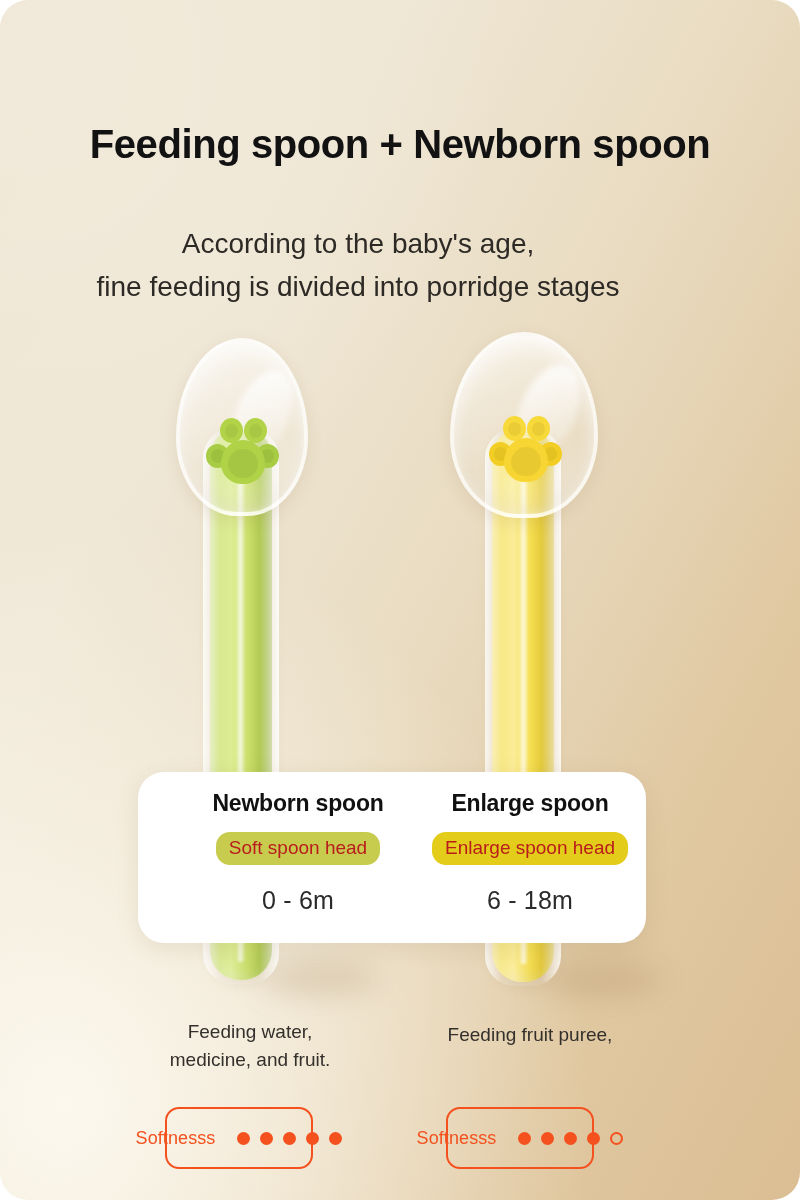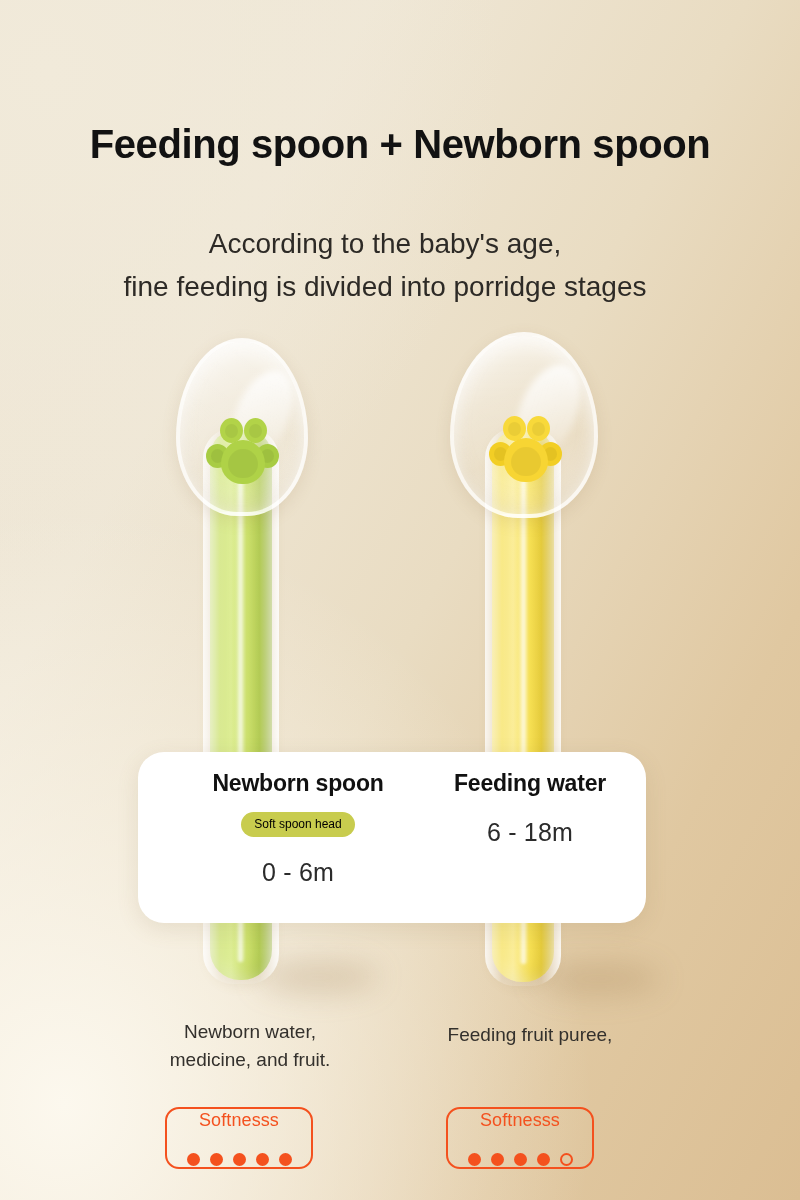--- a/index.html
+++ b/index.html
@@ -11,36 +11,36 @@
   }
 
   #page {
     position:relative;
     width:800px; height:1200px;
     background:
       radial-gradient(120% 90% at 8% 92%, #FCF8EE 0%, rgba(252,248,238,0) 55%),
       radial-gradient(110% 80% at 6% 6%, #F1EADA 0%, rgba(241,234,218,0) 52%),
       linear-gradient(118deg, #EEE6D5 0%, #EFE7D6 26%, #E9DCC2 52%, #E0C8A1 78%, #DBBE93 100%);
     overflow:hidden;
+    border-radius:28px;
   }
 
   
   .headline {
     position:absolute; top:122px; left:0; width:800px;
     text-align:center;
     font-size:40px; font-weight:bold; color:#121212;
     letter-spacing:-0.4px;
     white-space:nowrap;
   }
   .subtitle {
     position:absolute; top:222px; left:0; width:716px;
     text-align:center;
     font-size:28px; color:#2d2a26;
     line-height:43px;
-    margin-left:27px;
   }
 
   
   .spoon { position:absolute; }
 
   .shadow-blob {
     position:absolute;
     border-radius:50%;
     filter:blur(14px);
     background:rgba(150,116,70,0.22);
@@ -100,41 +100,41 @@
   }
   .pad-inner {
     position:absolute; left:16%; top:20%; width:68%; height:66%;
     border-radius:50% 50% 46% 46% / 52% 52% 48% 48%;
     background:rgba(0,0,0,0.055);
   }
 
   
   #card {
     position:absolute;
-    left:138px; top:752px; width:508px; height:171px;
+    left:138px; top:772px; width:508px; height:171px;
     background:#ffffff;
     border-radius:26px;
     box-shadow:0 6px 22px rgba(140,110,70,0.14);
     display:flex;
     padding-left:44px;
   }
   .card-col {
     flex:1;
     display:flex; flex-direction:column; align-items:center;
     padding-top:18px;
   }
   .col-title {
     font-size:23px; font-weight:bold; color:#111;
     letter-spacing:-0.2px; white-space:nowrap;
   }
   .pill {
     margin-top:15px;
     padding:5px 13px 6px;
     border-radius:14px;
-    font-size:12px; color:#000000;
+    font-size:19px; color:#b91c1c;
     white-space:nowrap;
     text-align:right;
   }
   .pill.green  { background:#C8CC4E; }
   .pill.yellow { background:#E3CC1A; }
   .age {
     margin-top:21px;
     font-size:25px; color:#2b2b2b; letter-spacing:0.2px;
   }
 
@@ -147,21 +147,21 @@
   }
   .desc.left  { left:120px; top:1018px; }
   .desc.right { left:400px; top:1021px; }
 
   
   .soft-badge {
     position:absolute;
     width:148px; height:62px;
     border:2px solid #F4511E;
     border-radius:14px;
-    display:flex; flex-direction:column;
+    display:flex; flex-direction:row;
     align-items:center; justify-content:center;
     gap:22px;
   }
   .soft-badge.left  { left:165px; top:1107px; }
   .soft-badge.right { left:446px; top:1107px; }
   .soft-label {
     font-size:18px; color:#F4511E; letter-spacing:0.1px;
   }
   .dots { display:flex; gap:10px; align-items:center; }
   .dot { width:13px; height:13px; border-radius:50%; }
@@ -237,27 +237,28 @@
     </div>
   </div>
 
   <div id="card">
     <div class="card-col">
       <div class="col-title">Newborn spoon</div>
       <div class="pill green">Soft spoon head</div>
       <div class="age">0 - 6m</div>
     </div>
     <div class="card-col">
-      <div class="col-title">Feeding water</div>
+      <div class="col-title">Enlarge spoon</div>
+      <div class="pill yellow">Enlarge spoon head</div>
       <div class="age">6 - 18m</div>
     </div>
   </div>
 
   <div class="desc left">
-    <div>Newborn water,</div>
+    <div>Feeding water,</div>
     <div>medicine, and fruit.</div>
   </div>
   <div class="desc right">
     <div>Feeding fruit puree,</div>
   </div>
 
   <div class="soft-badge left">
     <div class="soft-label">Softnesss</div>
     <div class="dots">
       <span class="dot on"></span>

